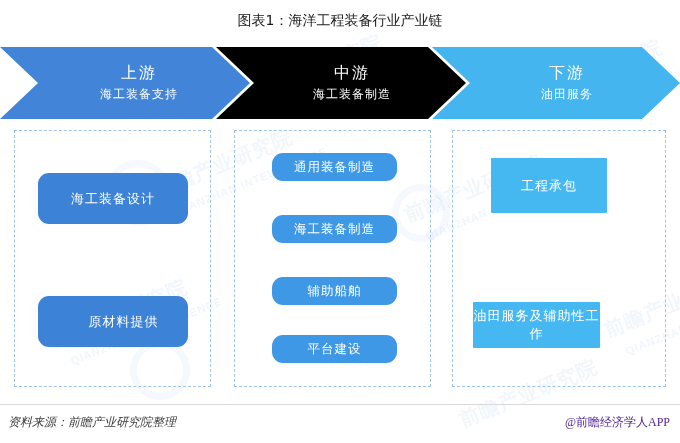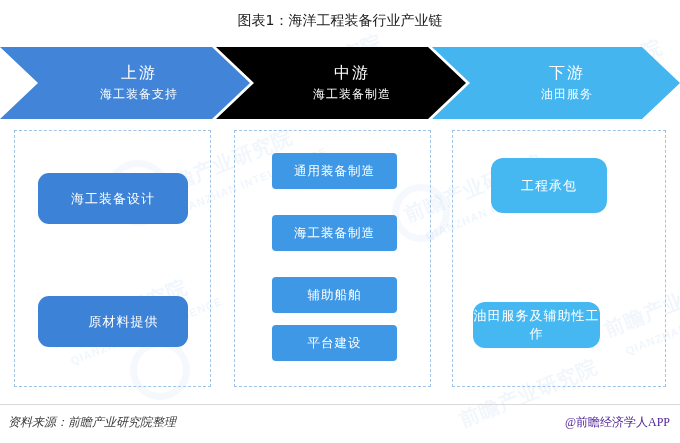--- a/index.html
+++ b/index.html
@@ -145,35 +145,35 @@
     height: 51px;
     left: 23px;
     font-size: 13px;
   }
   .node-up.n1 { top: 42px; }
   .node-up.n2 { top: 165px; padding-left: 21px; }
 
   
   .node-mid {
     background: #3f98e6;
-    border-radius: 4px;
+    border-radius: 11px;
     width: 125px;
-    height: 36px;
+    height: 28px;
     left: 37px;
     font-size: 12.5px;
   }
   .node-mid.m1 { top: 22px; }
   .node-mid.m2 { top: 84px; }
   .node-mid.m3 { top: 146px; }
-  .node-mid.m4 { top: 194px; text-align: center; }
+  .node-mid.m4 { top: 204px; text-align: center; }
 
   
   .node-down {
     background: #45b8f2;
-    border-radius: 12px;
+    border-radius: 1px;
     font-size: 13px;
   }
   .node-down.d1 {
     width: 116px;
     height: 55px;
     left: 38px;
     top: 27px;
   }
   .node-down.d2 {
     width: 127px;

